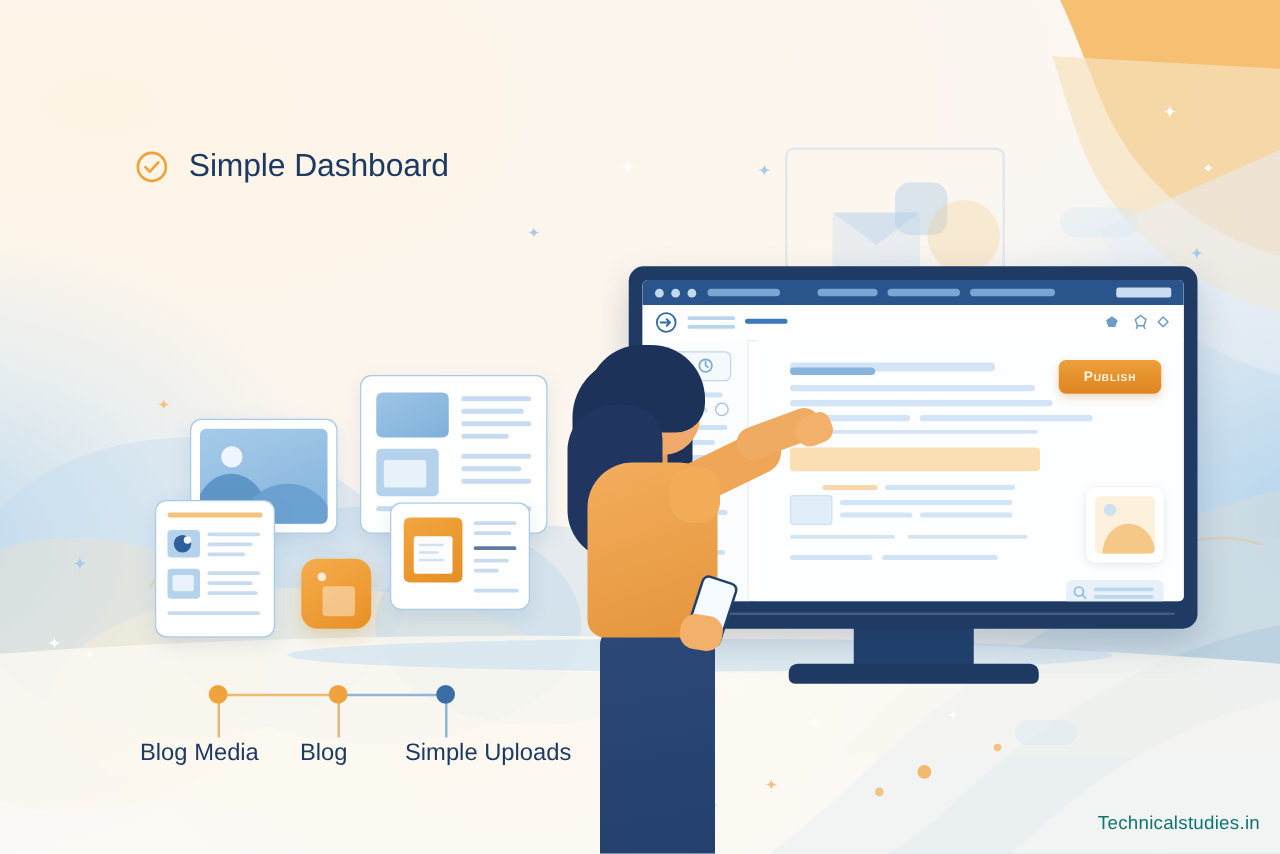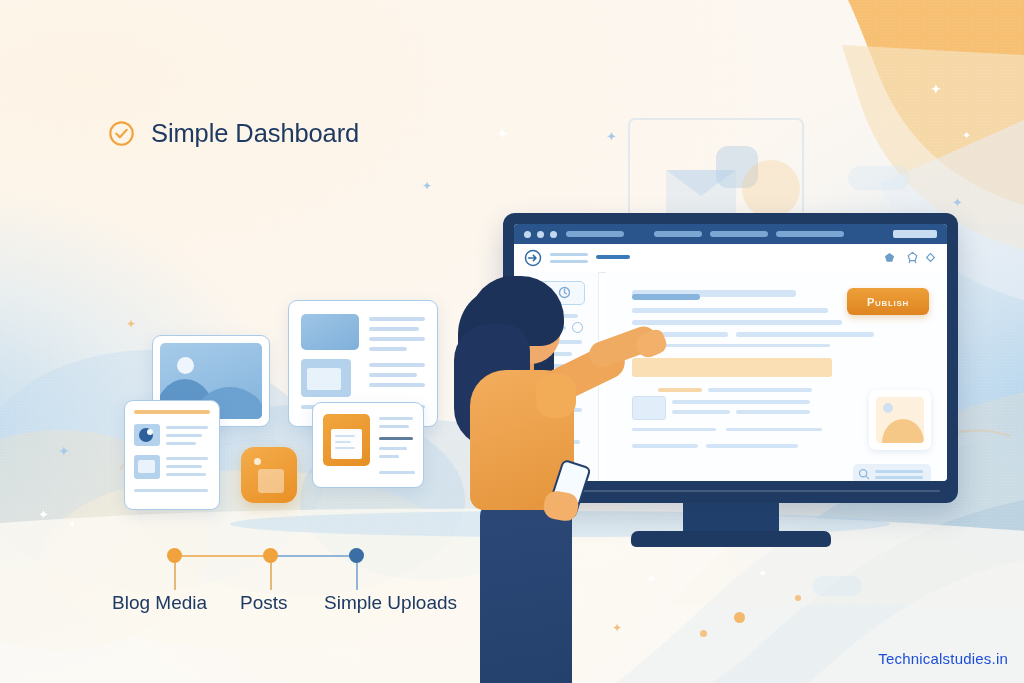--- a/index.html
+++ b/index.html
@@ -216,21 +216,21 @@
   #dec-cloud1 { left: 848px; top: 166px; width: 62px; height: 24px; border-radius: 12px; background: #cfe3f5; }
   #dec-cloud2 { left: 812px; top: 576px; width: 50px; height: 20px; border-radius: 10px; background: #cfe3f5; }
 
   .sparkle { position: absolute; color: #ffffff; line-height: 1; }
   .sp-blue { color: #a9cbe9; }
   .sp-orange { color: #f3c183; }
   .blob { position: absolute; border-radius: 50%; }
 
   #watermark {
     right: 16px; bottom: 16px;
-    color: #1d4ed8;
+    color: #0f766e;
     font-size: 15px;
     letter-spacing: 0.2px;
   }
   .noise { position: absolute; inset: 0; pointer-events: none;
     background-image: radial-gradient(rgba(255,255,255,0.25) 0.5px, transparent 0.5px);
     background-size: 3px 3px; opacity: 0.5; }
 </style>
 </head>
 <body>
 
@@ -378,21 +378,21 @@
 
     <div class="tl-stem" style="left:74px;top:16px;height:34px;"></div>
     <div class="tl-stem" style="left:170px;top:16px;height:34px;"></div>
     <div class="tl-stem blue" style="left:256px;top:16px;height:34px;"></div>
 
     <div class="tl-dot" style="left:67px;background:#f0a33c;"></div>
     <div class="tl-dot" style="left:163px;background:#f0a33c;"></div>
     <div class="tl-dot" style="left:249px;background:#3a6ea5;"></div>
 
     <div class="tl-label" style="left:12px;">Blog Media</div>
-    <div class="tl-label" style="left:140px;">Posts</div>
+    <div class="tl-label" style="left:140px;">Blog</div>
     <div class="tl-label" style="left:224px;">Simple Uploads</div>
   </div>
 
   <div class="abs" id="monitor">
     <div id="mon-neck"></div>
     <div id="mon-base"></div>
     <div id="mon-frame"></div>
     <div id="mon-chinline"></div>
 
     <div id="mon-screen">

